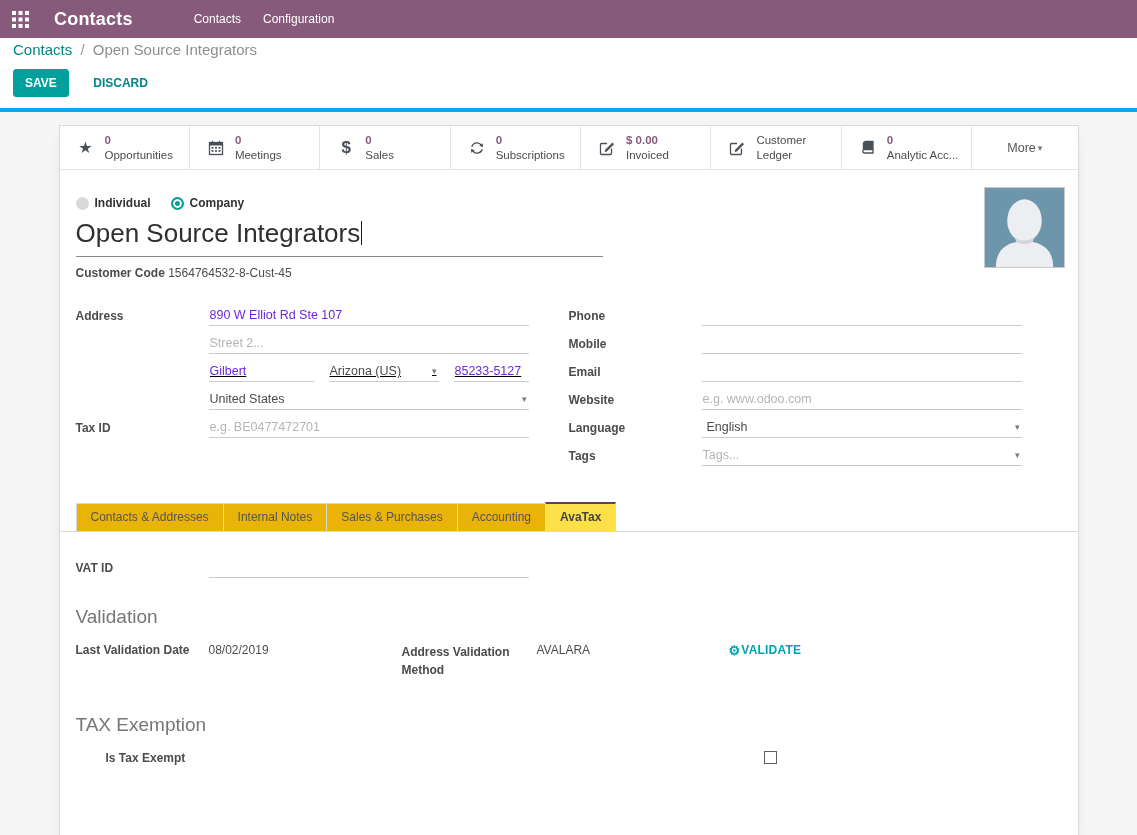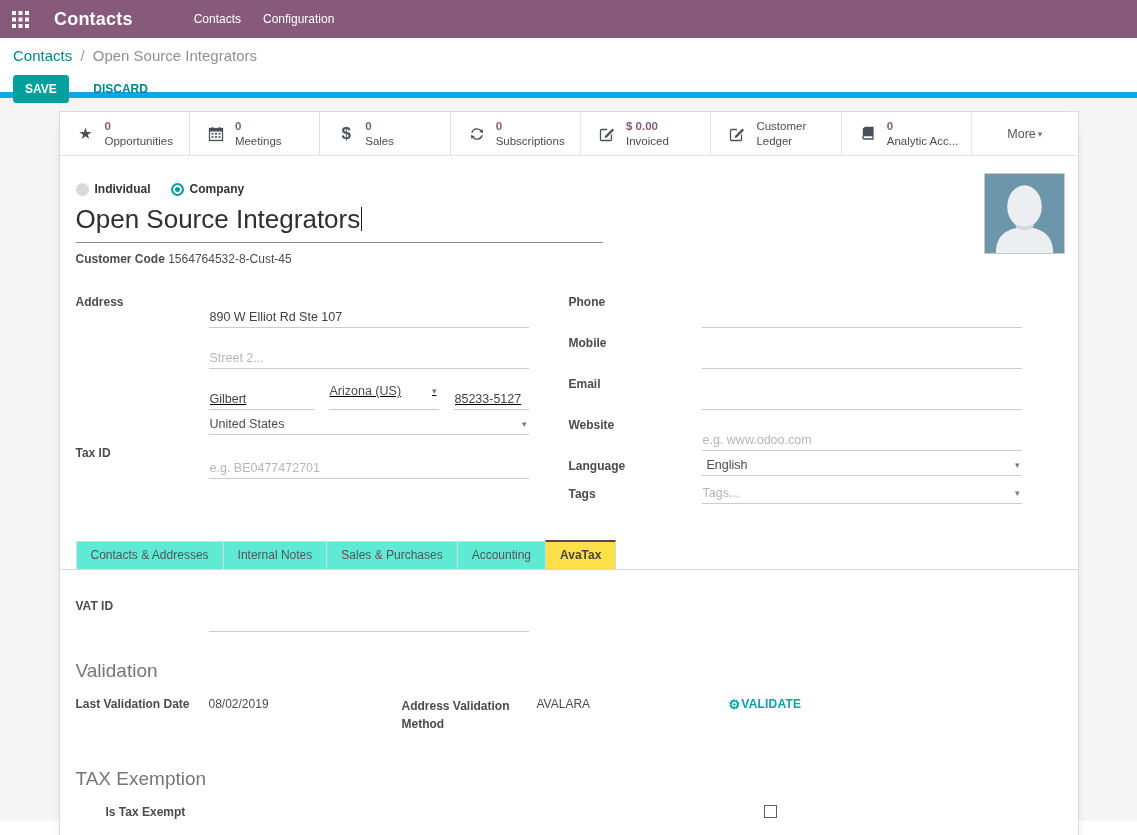--- a/index.html
+++ b/index.html
@@ -5,21 +5,21 @@
   * { margin:0; padding:0; box-sizing:border-box; }
   html,body { width:1137px; height:835px; background:#fff; font-family:"Liberation Sans", sans-serif; overflow:hidden; }
 
   
   .navbar { height:38px; background:#875A7B; display:flex; align-items:center; color:#fff; }
   .apps-btn { padding:0 13px 0 12px; display:flex; align-items:center; cursor:pointer; height:100%; }
   .app-title { font-size:18px; font-weight:bold; margin-left:12px; margin-right:50px; letter-spacing:.2px; }
   .nav-link { font-size:12px; color:#fff; padding:0 11px; height:100%; display:flex; align-items:center; cursor:pointer; }
 
   
-  .control-panel { background:#fff; padding:9px 0 12px 13px; border-bottom:6px solid #0ea5e9; height:60px; }
+  .control-panel { background:#fff; padding:3px 0 12px 13px; border-bottom:4px solid #0ea5e9; height:74px; }
   .breadcrumb { font-size:15px; margin-bottom:11px; }
   .breadcrumb .bc-link { color:#008784; cursor:pointer; }
   .breadcrumb .bc-sep { color:#999; margin:0 4px; }
   .breadcrumb .bc-current { color:#8f8f8f; }
   .btn-save { background:#00A09D; border:1px solid #00A09D; color:#fff; font-size:12px; font-weight:bold; padding:6px 11px; border-radius:3px; cursor:pointer; font-family:inherit; }
   .btn-discard { background:transparent; border:1px solid transparent; color:#008784; font-size:12px; font-weight:bold; padding:6px 11px; cursor:pointer; font-family:inherit; margin-left:8px; }
 
   
   .form-view { background:#f5f5f6; height:723px; padding-top:13px; }
   .sheet { width:1020px; margin:0 auto; background:#fff; border:1px solid #d8dadd; box-shadow:0 6px 14px -8px rgba(0,0,0,.25); min-height:657px; position:relative; }
@@ -50,38 +50,38 @@
   .code-row { margin:9px 0 24px; font-size:12px; }
   .code-row .flabel { display:inline; }
   .code-row .code-val { color:#4c4c4c; }
 
   .flabel { font-size:12px; font-weight:bold; color:#4c4c4c; }
 
   .fields-grid { display:flex; }
   .fcol { width:50%; }
   .frow { display:flex; margin-bottom:3px; min-height:25px; align-items:flex-start; }
   .frow .flabel { width:133px; flex:none; padding-top:5px; }
-  .tinput { width:320px; border:none; border-bottom:1px solid #ccc; font-size:12.5px; color:#404040; padding:4px 2px 3px 1px; font-family:inherit; outline:none; background:transparent;margin-top:16px; }
+  .tinput { width:320px; border:none; border-bottom:1px solid #ccc; font-size:12.5px; color:#6d28d9; padding:4px 2px 3px 1px; font-family:inherit; outline:none; background:transparent; }
   .tinput::placeholder { color:#b5b5b5; opacity:1; }
   .csz-row { display:flex; gap:15px; width:320px;text-decoration:underline; }
   .in-city { width:105px; }
   .in-zip  { width:75px; }
   .sel { border-bottom:1px solid #ccc; font-size:12.5px; color:#4c4c4c; padding:4px 2px 3px 1px; display:flex; align-items:center; cursor:pointer; }
   .sel .sel-val { flex:1 1 auto; }
   .sel-state { width:110px; }
   .sel-wide  { width:320px; }
   .sel .ph { color:#b5b5b5; }
 
   
   .avatar { position:absolute; top:61px; right:13px; width:81px; height:81px; border:1px solid #c9c9c9; cursor:pointer; }
   .avatar svg { display:block; }
 
   
   .tabs { display:flex; margin-top:30px; padding-left:16px; border-bottom:1px solid #d8d8d8; align-items:flex-end; }
-  .tab { font-size:12px; color:#555; background:#5eead4; border:1px solid #d8d8d8; border-bottom:none; padding:6px 14px 7px; margin-right:-1px; cursor:pointer; position:relative; }
+  .tab { font-size:12px; color:#555; background:#eab308; border:1px solid #d8d8d8; border-bottom:none; padding:6px 14px 7px; margin-right:-1px; cursor:pointer; position:relative; }
   .tab.active { border-top:2px solid #634054; font-weight:bold; color:#444; margin-bottom:-1px; padding-bottom:8px; background:#fde047; z-index:2; }
 
   .tab-content { padding:24px 16px 30px; position:relative; }
   .vat-row { display:flex; align-items:flex-start; }
   .vat-row .flabel { width:133px; padding-top:5px; }
 
   .section-title { font-size:19px; font-weight:normal; color:#767676; margin:35px 0 15px; }
   .section-title.first { margin-top:28px; }
 
   .val-row { display:flex; font-size:12px; align-items:flex-start; }

